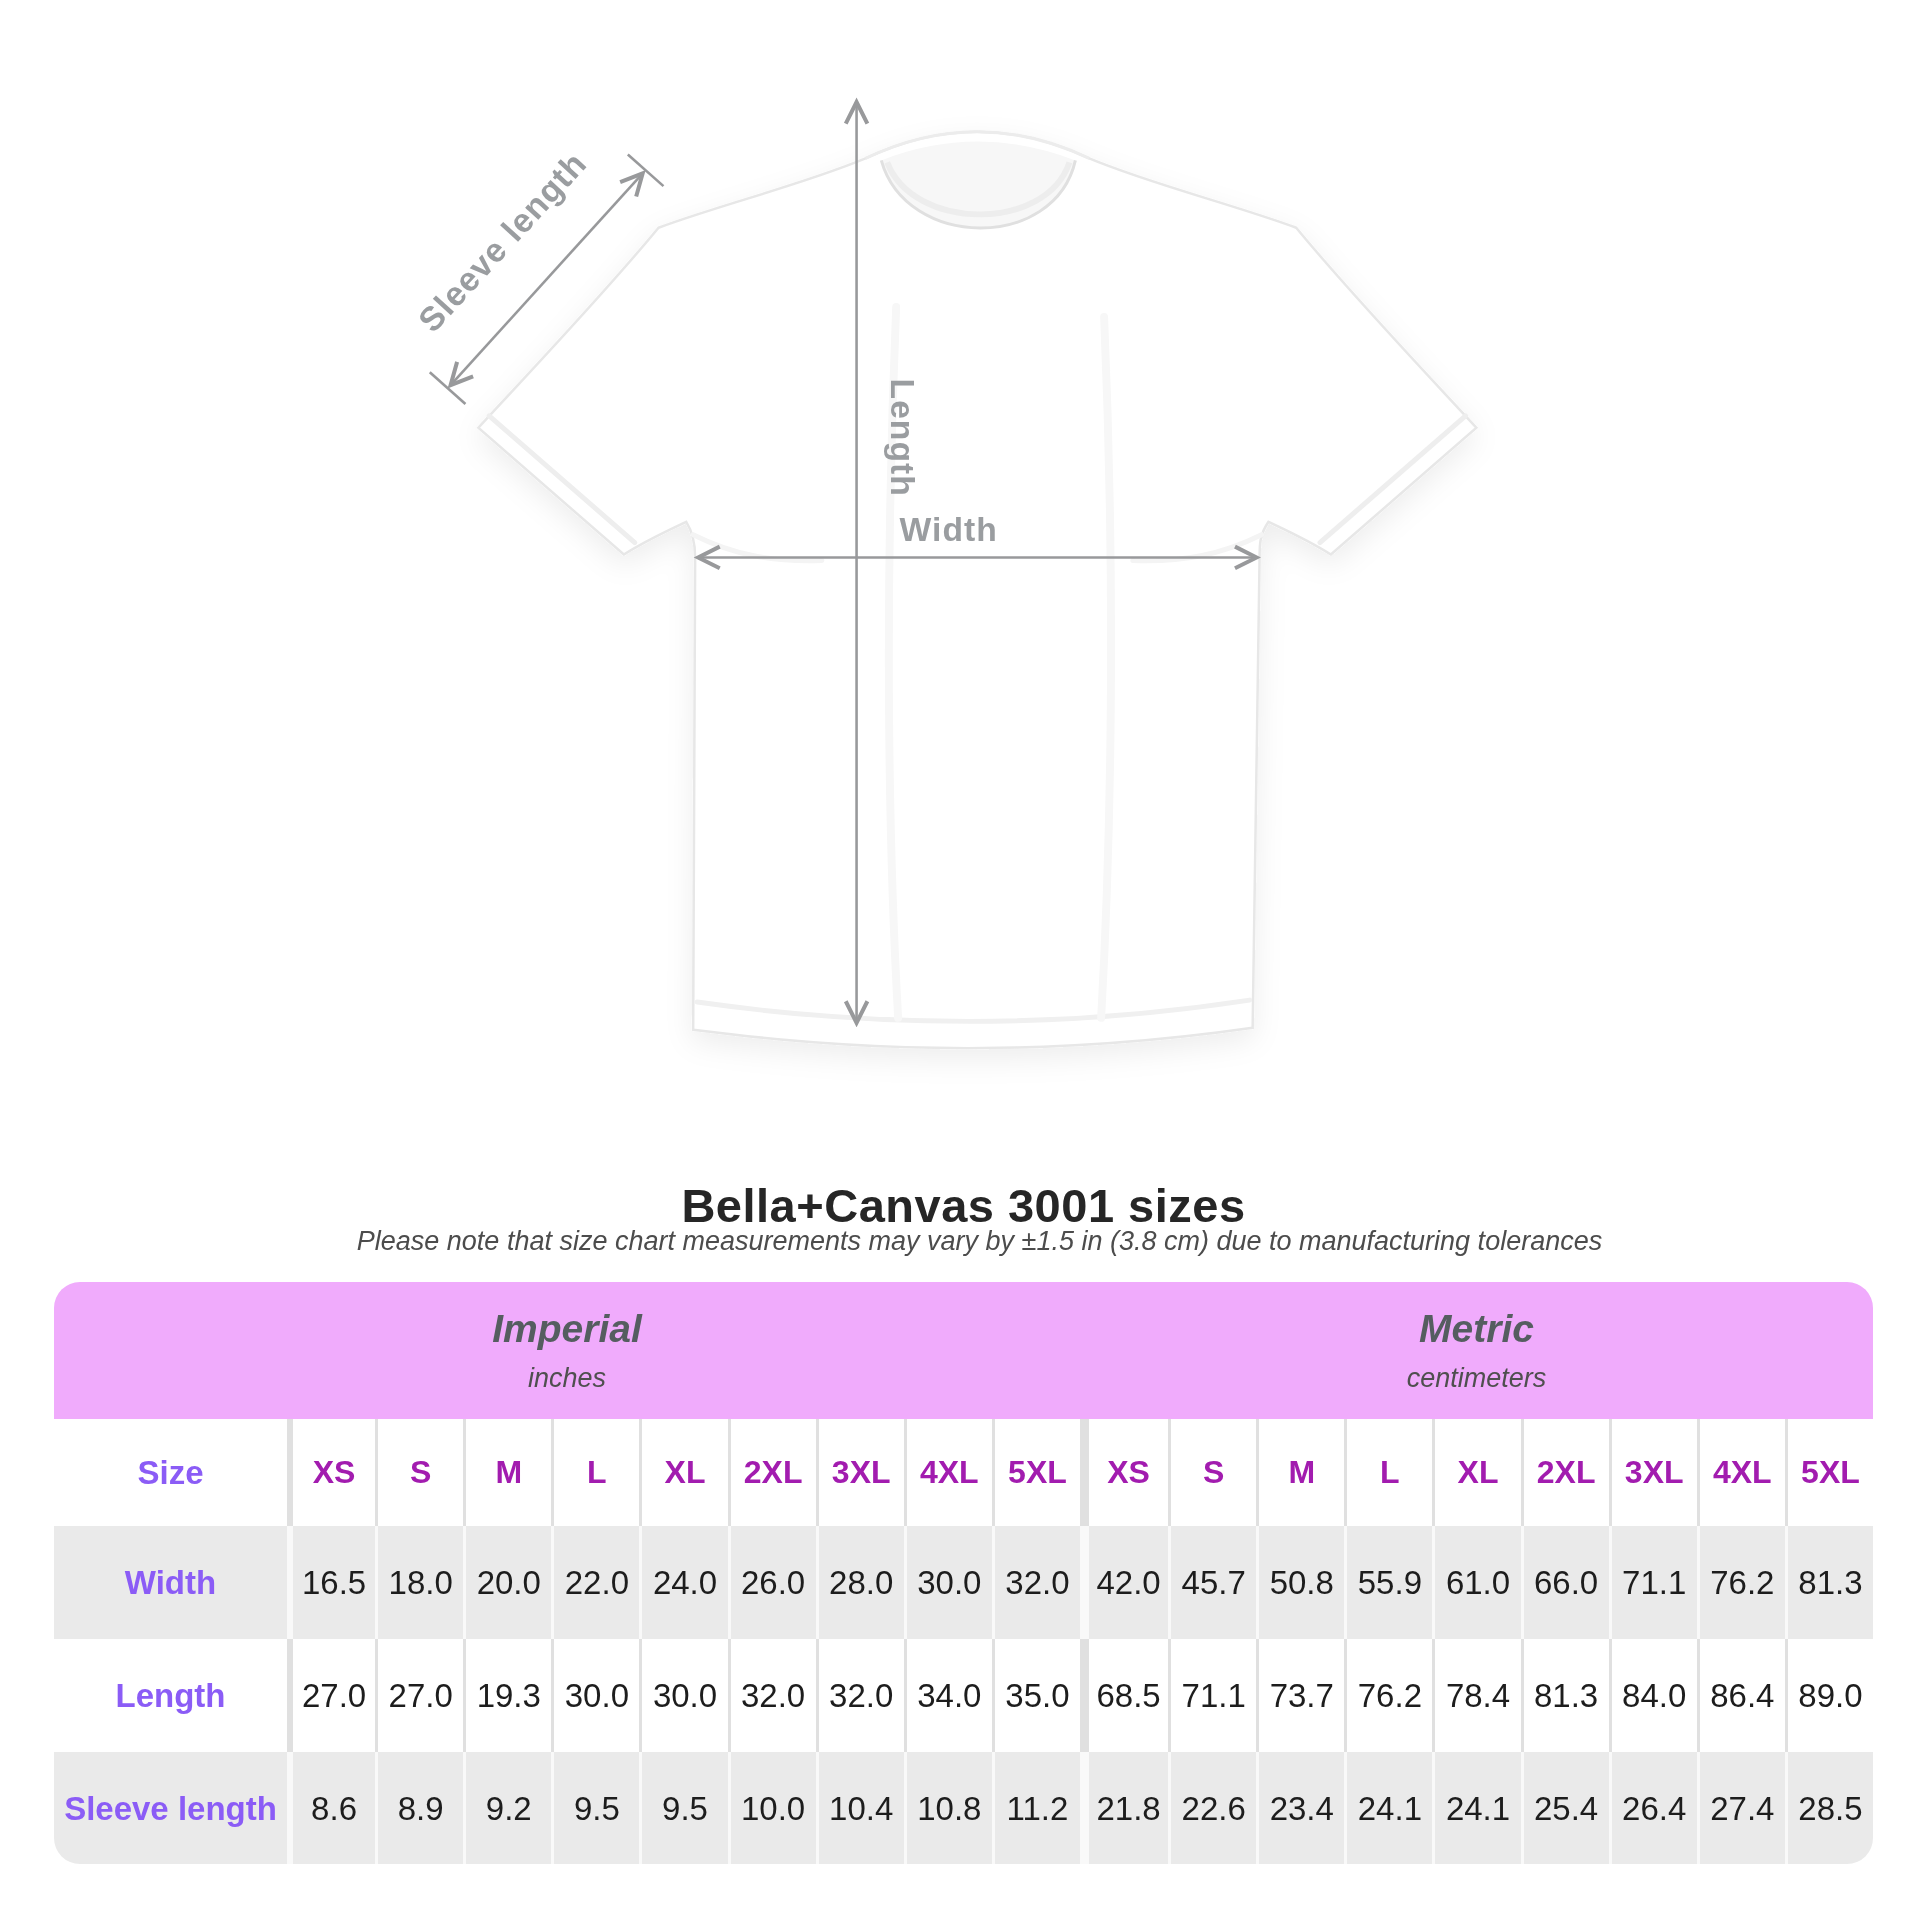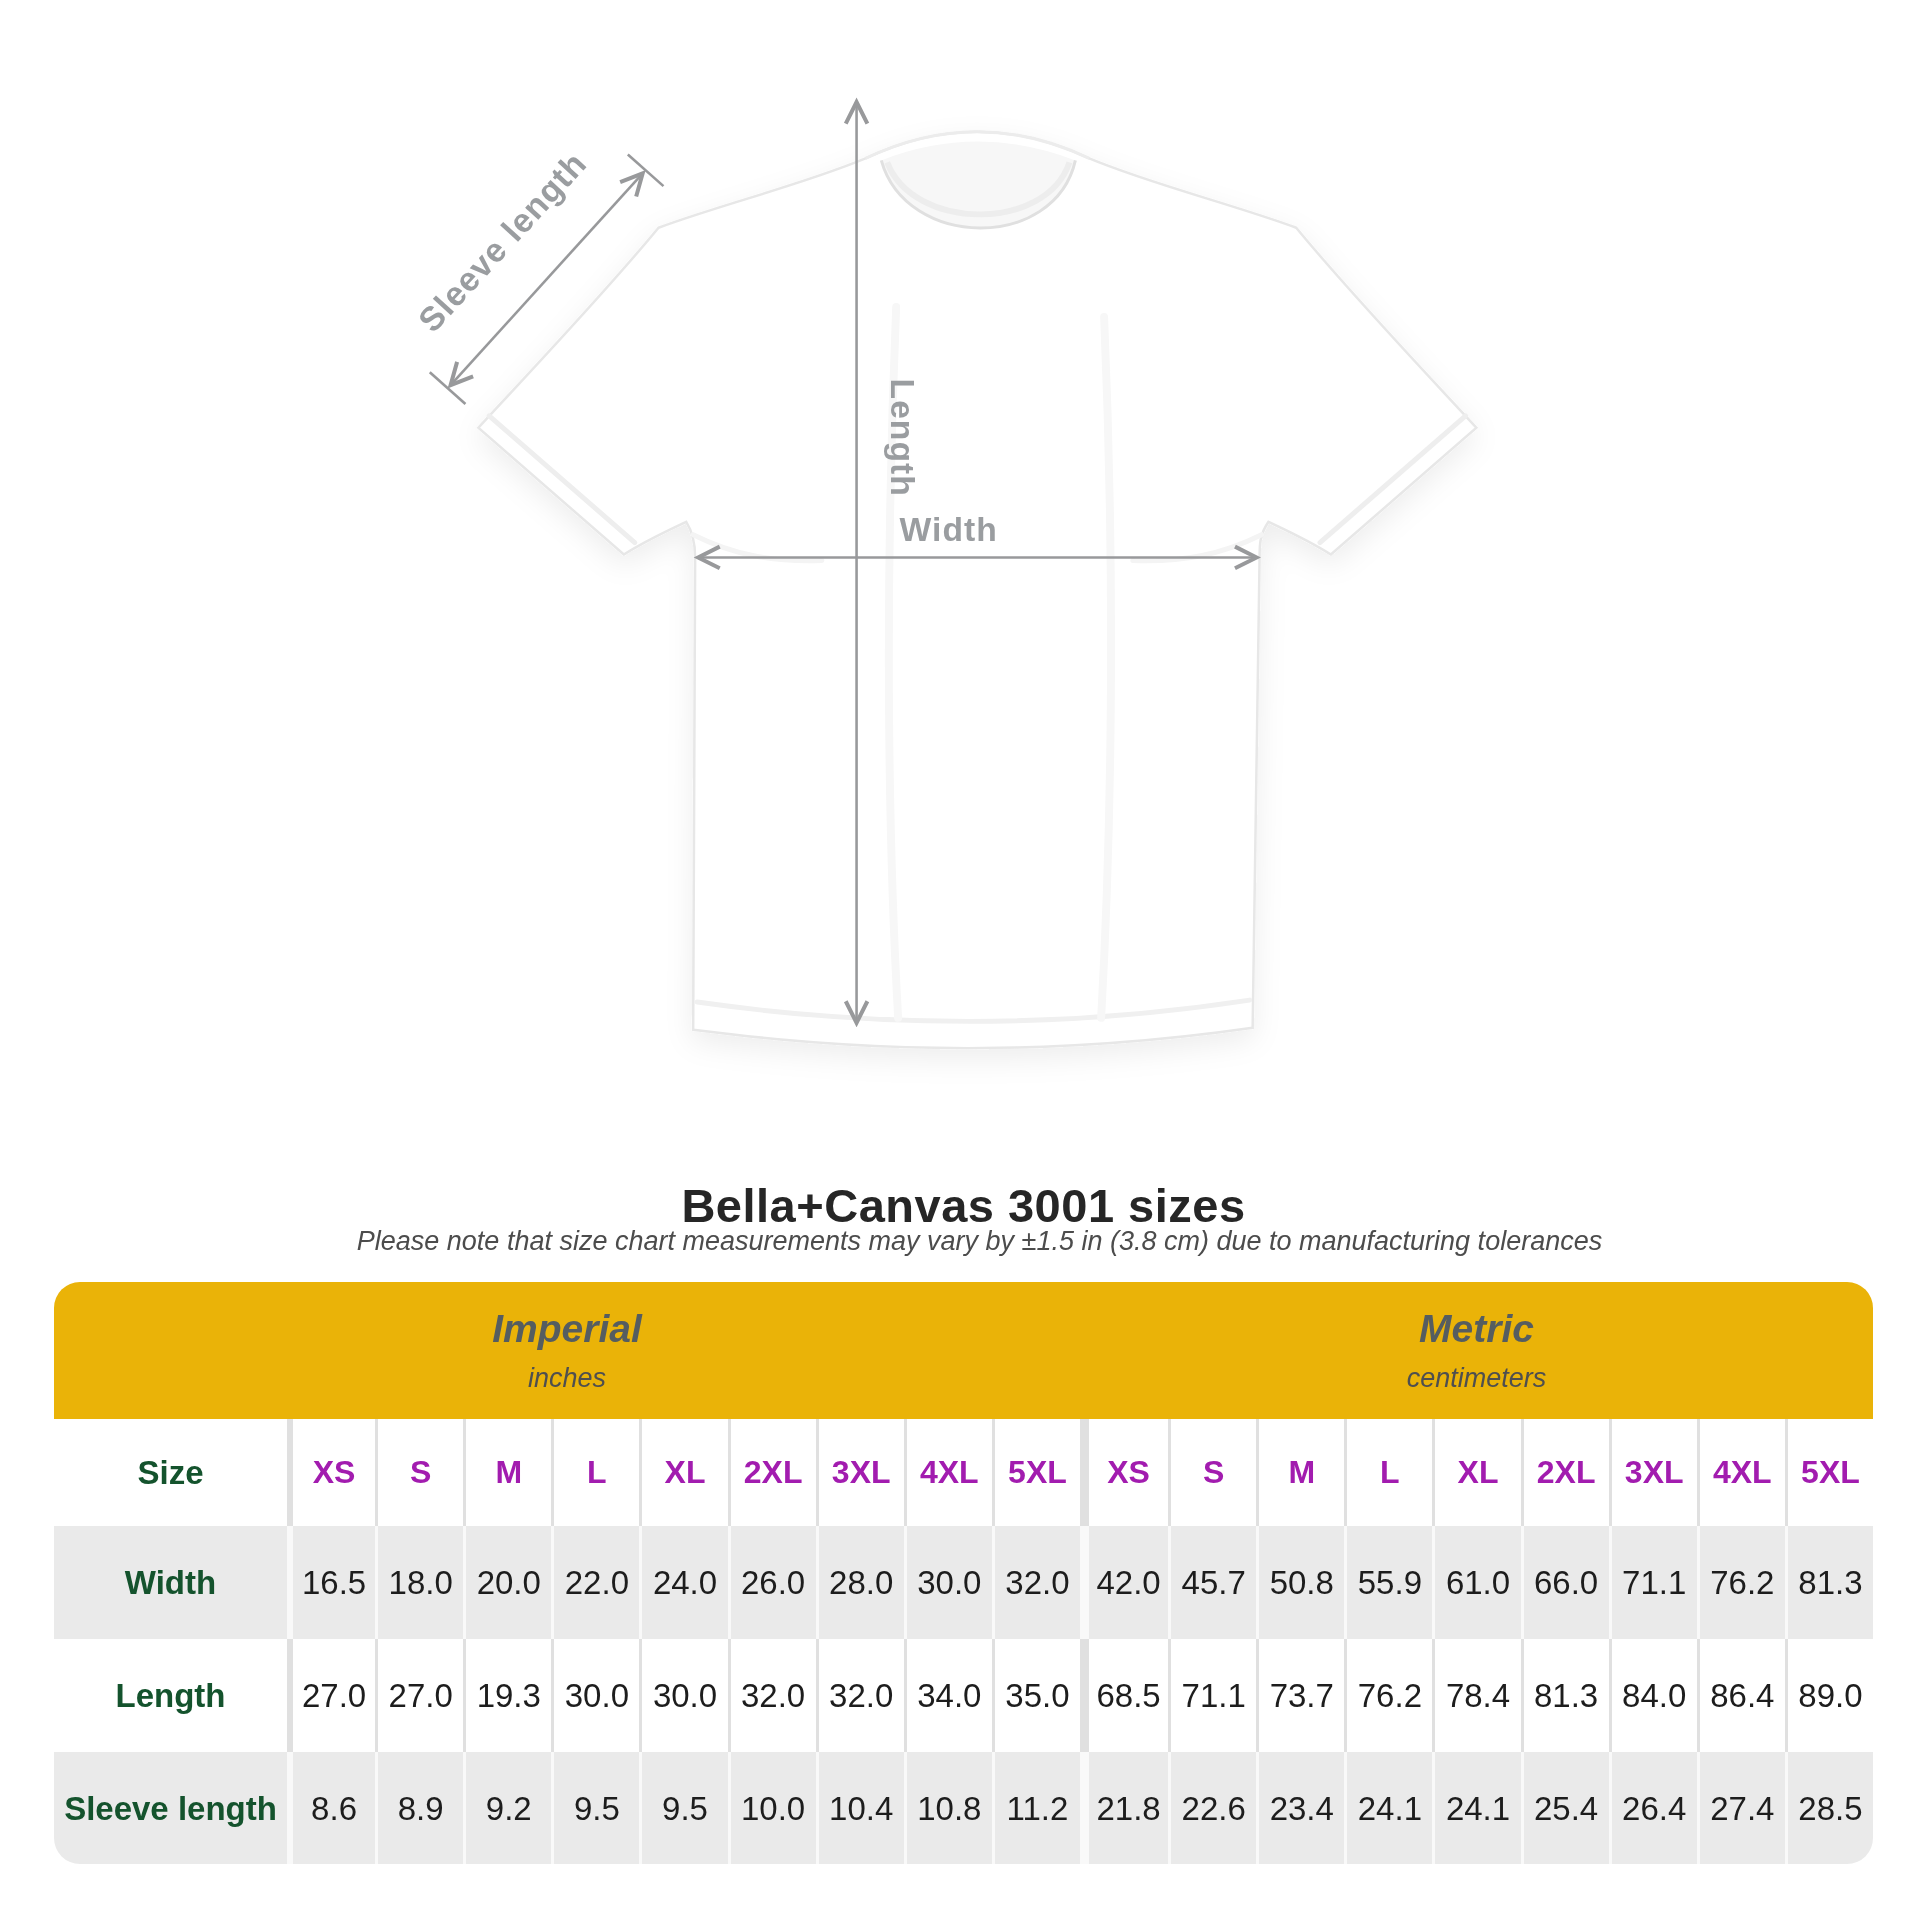--- a/index.html
+++ b/index.html
@@ -24,31 +24,31 @@
   }
   
   .size-table{
     position:absolute;left:54px;top:1282px;width:1819px;height:582px;
     display:grid;
     grid-template-columns:233px repeat(18,1fr);
     grid-template-rows:137px 107px 113px 113px 113px;
     border-radius:26px;overflow:hidden;
   }
   .group-hdr{
-    background:#eab308;display:flex;flex-direction:column;
+    background:#f0abfc;display:flex;flex-direction:column;
     align-items:center;justify-content:center;gap:12px;
   }
   .group-hdr .g-name{font-size:39px;font-weight:bold;font-style:italic;color:#555d60;}
   .group-hdr .g-unit{font-size:27px;font-style:italic;color:#4f4f4f;}
   .imperial-hdr{grid-column:1/11;}
   .metric-hdr{grid-column:11/20;}
   .c{display:flex;align-items:center;justify-content:center;font-size:33px;color:#1d1d1d;}
   .w{background:#ffffff;border-left:3px solid #e0e0e0;}
   .g{background:#eaeaea;border-left:3px solid #f9f9f9;}
-  .lab{border-left:none;font-weight:bold;color:#14532d;font-size:33px;}
+  .lab{border-left:none;font-weight:bold;color:#8b5cf6;font-size:33px;}
   .hcell{font-weight:bold;color:#a21caf;font-size:32px;}
   .sep-l{border-left-width:6px;}
   .div-l{border-left-width:9px;}
 </style>
 </head>
 <body>
 
 <div class="shirt-wrap">
   <svg width="1927" height="1109" viewBox="0 0 1946 1120">
     <defs>

